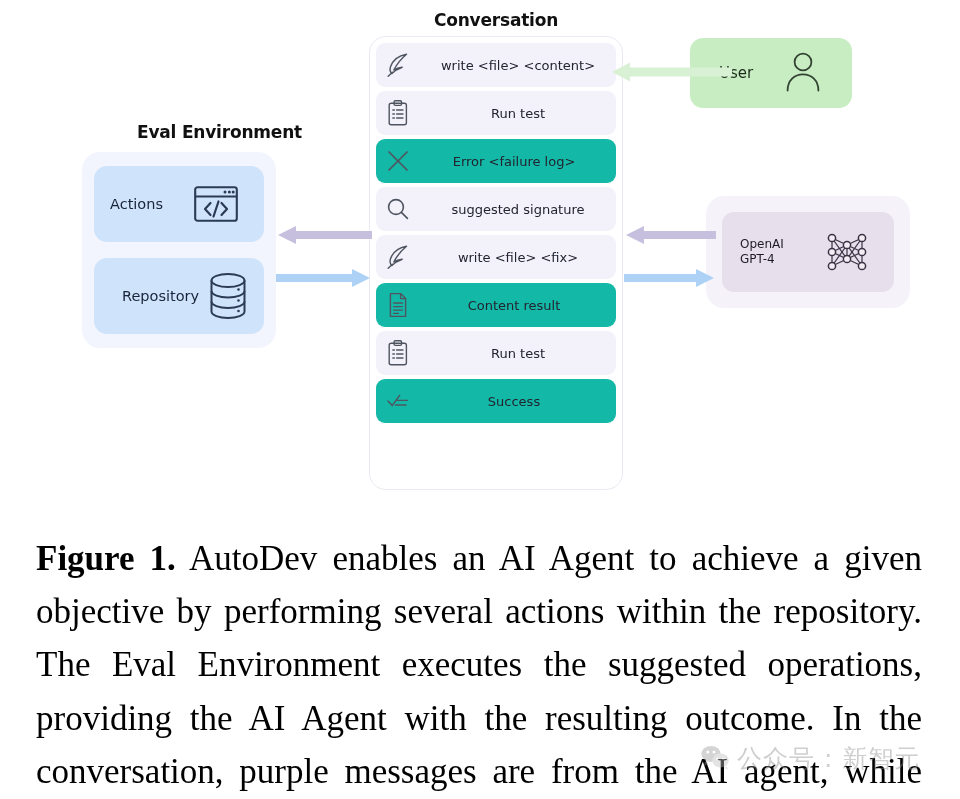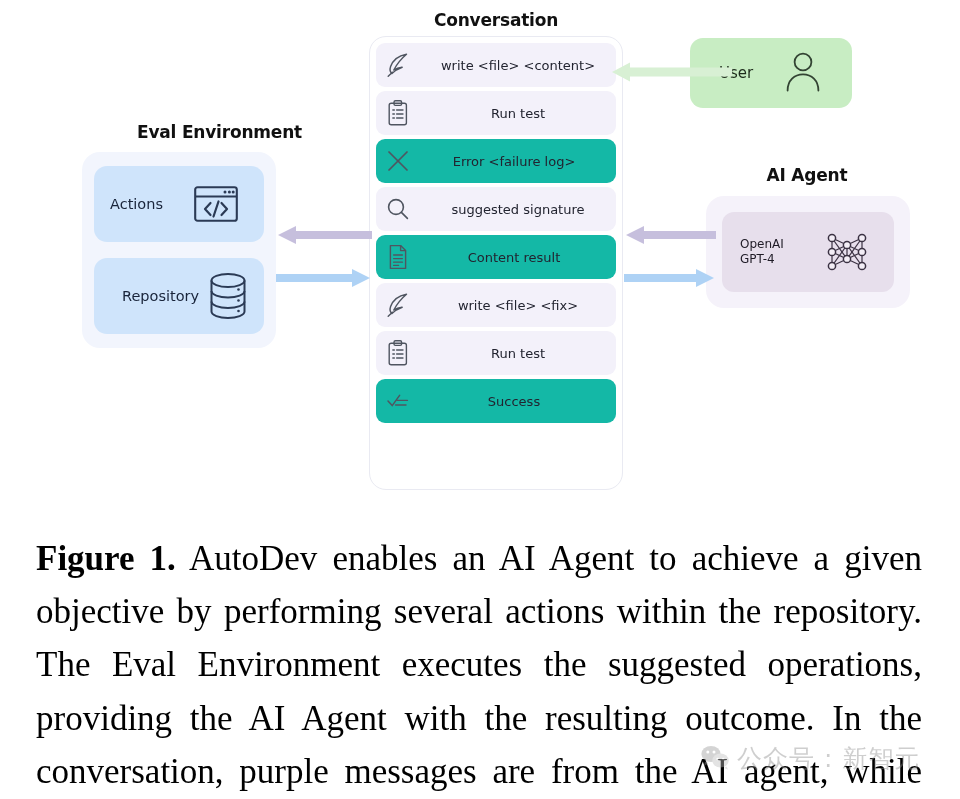--- a/index.html
+++ b/index.html
@@ -277,42 +277,42 @@
     <div class="msg agent">
       <div class="msg-icon">
         <svg width="26" height="26" viewBox="0 0 26 26">
           <circle cx="11" cy="11" r="7.4" fill="none" stroke="#4f5560" stroke-width="1.6"></circle>
           <line x1="16.4" y1="16.4" x2="22.4" y2="22.4" stroke="#4f5560" stroke-width="1.6" stroke-linecap="round"></line>
         </svg>
       </div>
       <div class="msg-text">suggested signature</div>
     </div>
 
+    <div class="msg agent">
+      <div class="msg-icon">
+        <svg width="26" height="28" viewBox="0 0 26 28">
+          <path d="M21.5 3.2 C 14 4.6 7.8 9.2 5.6 15.6 C 4.6 18.6 5.2 21.2 6.9 22.6 C 9.5 20 13.6 17.4 17.2 16.2 C 13.9 16.6 11.2 17.5 8.8 19 C 12.2 12.4 16.6 7.3 21.5 3.2 Z" fill="none" stroke="#4f5560" stroke-width="1.45" stroke-linejoin="round"></path>
+          <line x1="7.4" y1="21.2" x2="3.2" y2="25.2" stroke="#4f5560" stroke-width="1.45" stroke-linecap="round"></line>
+        </svg>
+      </div>
+      <div class="msg-text">write &lt;file&gt; &lt;fix&gt;</div>
+    </div>
+
     <div class="msg env">
       <div class="msg-icon">
         <svg width="24" height="28" viewBox="0 0 24 28">
           <path d="M4.4 2.6 H 14.6 L 19.6 7.6 V 25.4 H 4.4 Z" fill="none" stroke="#4f5560" stroke-width="1.4" stroke-linejoin="round"></path>
           <polyline points="14.6,2.6 14.6,7.6 19.6,7.6" fill="none" stroke="#4f5560" stroke-width="1.4" stroke-linejoin="round"></polyline>
           <line x1="7.6" y1="12" x2="16.4" y2="12" stroke="#4f5560" stroke-width="1.3" stroke-linecap="round"></line>
           <line x1="7.6" y1="15.6" x2="16.4" y2="15.6" stroke="#4f5560" stroke-width="1.3" stroke-linecap="round"></line>
           <line x1="7.6" y1="19.2" x2="16.4" y2="19.2" stroke="#4f5560" stroke-width="1.3" stroke-linecap="round"></line>
           <line x1="7.6" y1="22.4" x2="12.6" y2="22.4" stroke="#4f5560" stroke-width="1.3" stroke-linecap="round"></line>
         </svg>
       </div>
       <div class="msg-text">Content result</div>
-    </div>
-
-    <div class="msg agent">
-      <div class="msg-icon">
-        <svg width="26" height="28" viewBox="0 0 26 28">
-          <path d="M21.5 3.2 C 14 4.6 7.8 9.2 5.6 15.6 C 4.6 18.6 5.2 21.2 6.9 22.6 C 9.5 20 13.6 17.4 17.2 16.2 C 13.9 16.6 11.2 17.5 8.8 19 C 12.2 12.4 16.6 7.3 21.5 3.2 Z" fill="none" stroke="#4f5560" stroke-width="1.45" stroke-linejoin="round"></path>
-          <line x1="7.4" y1="21.2" x2="3.2" y2="25.2" stroke="#4f5560" stroke-width="1.45" stroke-linecap="round"></line>
-        </svg>
-      </div>
-      <div class="msg-text">write &lt;file&gt; &lt;fix&gt;</div>
     </div>
 
     <div class="msg agent">
       <div class="msg-icon">
         <svg width="24" height="28" viewBox="0 0 24 28">
           <rect x="3.2" y="4.2" width="17.2" height="21.6" rx="2" fill="none" stroke="#4f5560" stroke-width="1.4"></rect>
           <rect x="8" y="1.8" width="7.6" height="4.6" rx="1.4" fill="none" stroke="#4f5560" stroke-width="1.4"></rect>
           <line x1="6.8" y1="11" x2="8.4" y2="11" stroke="#4f5560" stroke-width="1.3" stroke-linecap="round"></line>
           <line x1="10.6" y1="11" x2="17" y2="11" stroke="#4f5560" stroke-width="1.3" stroke-linecap="round"></line>
           <line x1="6.8" y1="15" x2="8.4" y2="15" stroke="#4f5560" stroke-width="1.3" stroke-linecap="round"></line>
@@ -340,21 +340,20 @@
   <div id="user-box">
     <div class="box-label">User</div>
     <div>
       <svg width="40" height="44" viewBox="0 0 40 44">
         <circle cx="20" cy="13" r="8.4" fill="none" stroke="#334433" stroke-width="1.8"></circle>
         <path d="M4.6 41.5 C 4.6 31.4 11.4 25.4 20 25.4 C 28.6 25.4 35.4 31.4 35.4 41.5" fill="none" stroke="#334433" stroke-width="1.8" stroke-linecap="round"></path>
       </svg>
     </div>
   </div>
 
-  <div class="col-title" id="agent-title">AI Agent</div>
 
   <div id="agent-panel">
     <div id="agent-card">
       <div class="box-label">
         <div>OpenAI</div>
         <div>GPT-4</div>
       </div>
       <div class="agent-icon-wrap">
         <svg width="54" height="54" viewBox="0 0 54 54">
           <g stroke="#3b3243" stroke-width="1.2" fill="none">

